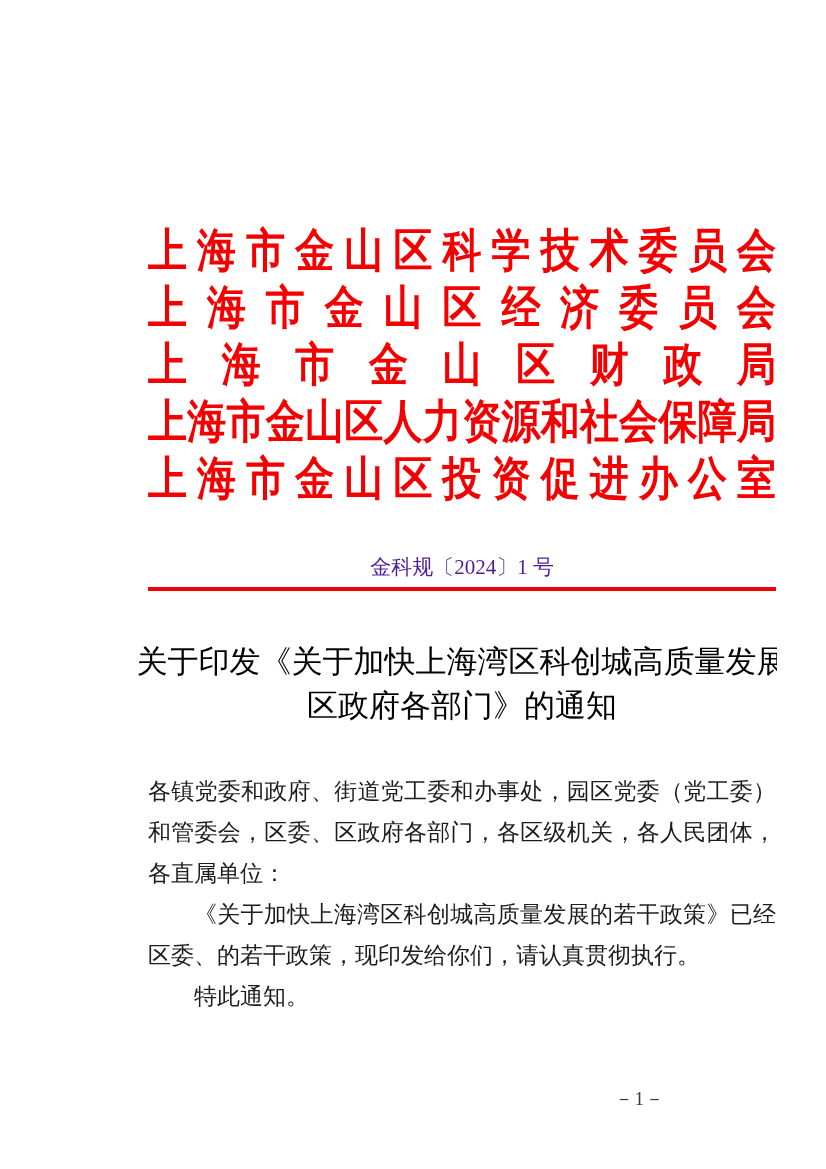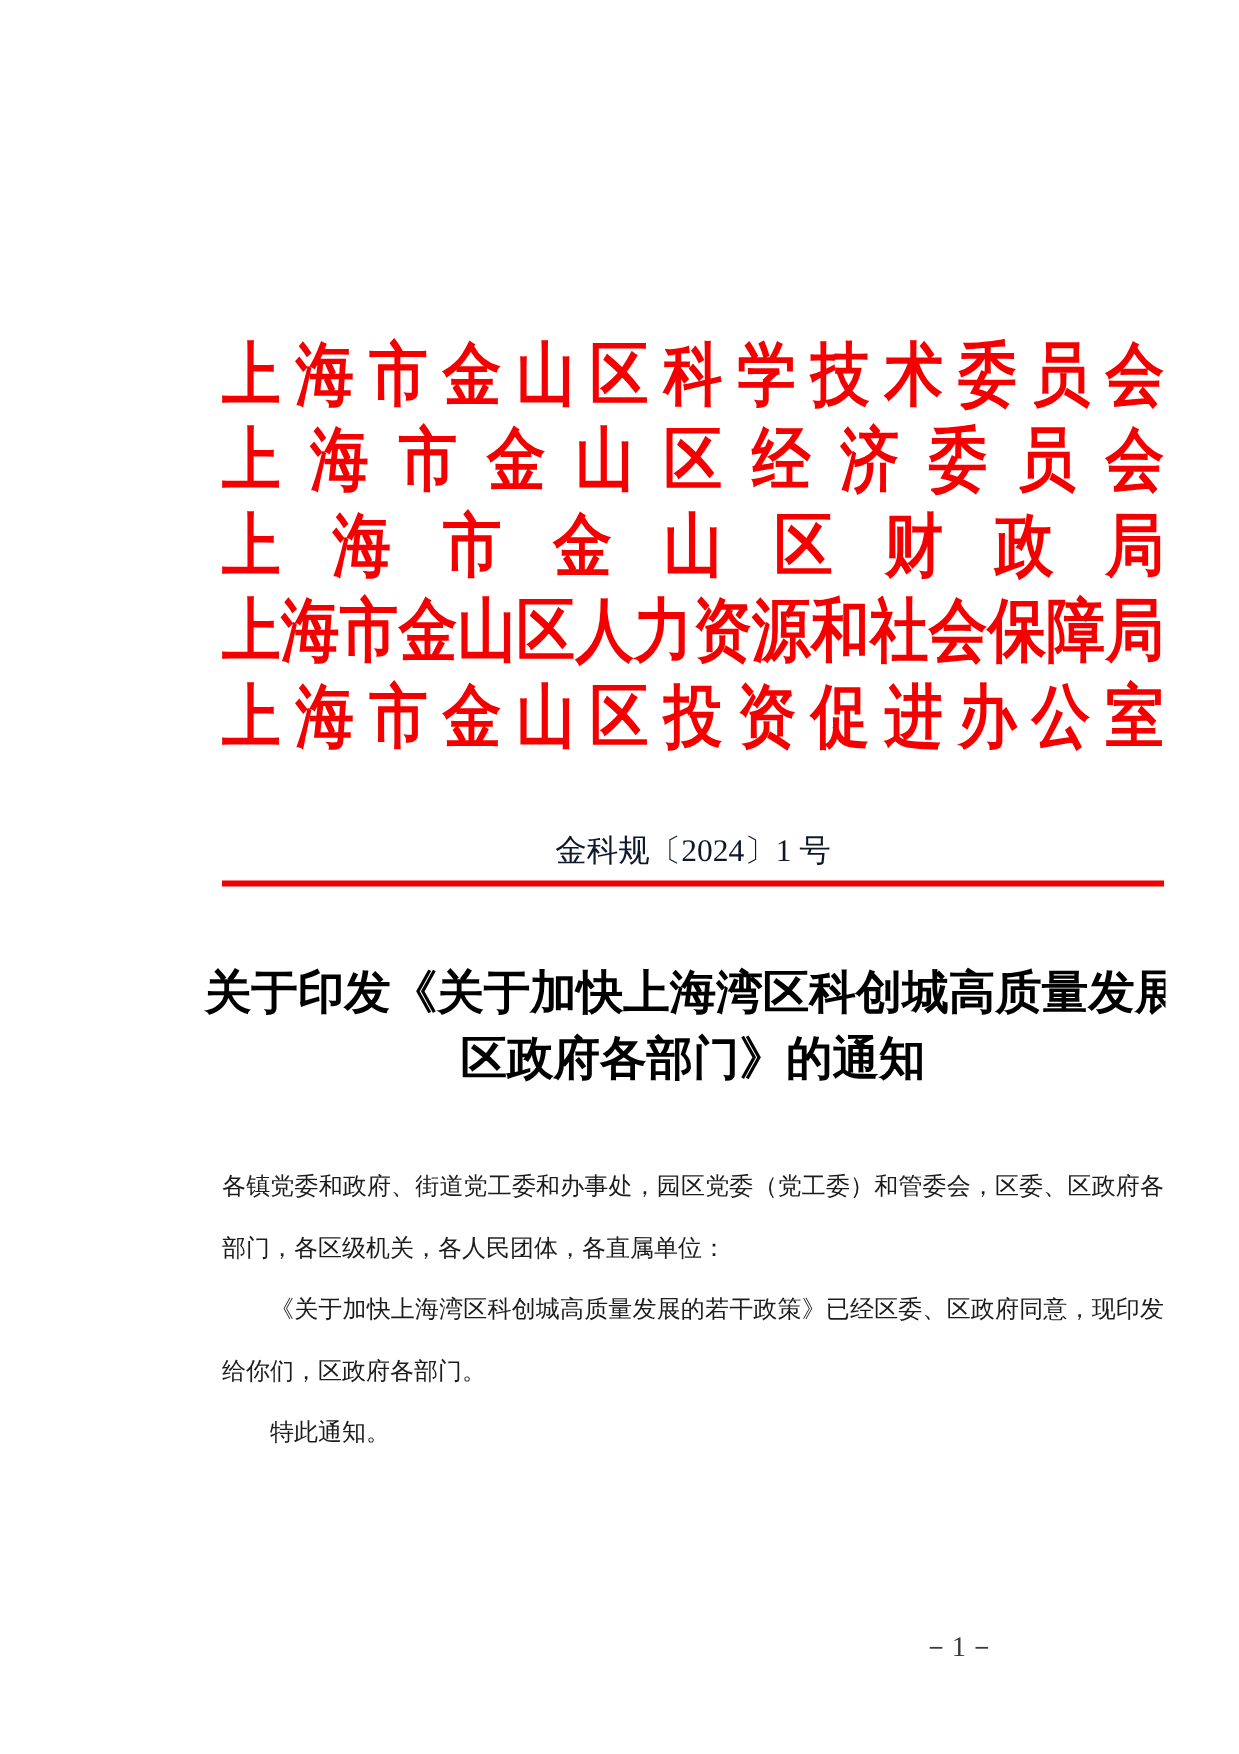--- a/index.html
+++ b/index.html
@@ -40,50 +40,50 @@
   }
   
   .doc-number {
     position: absolute;
     top: 552px;
     left: 99px;
     width: 628px;
     text-align: center;
     font-size: 21px;
     line-height: 30px;
-    color: #0f172a;
+    color: #4c1d95;
   }
   
   .red-rule {
     position: absolute;
     top: 587px;
     left: 99px;
     width: 628px;
     height: 4px;
     background: var(--rule_red, #f00000);
   }
   
   .doc-title {
     position: absolute;
     top: 640px;
     left: 60px;
     width: 706px;
     text-align: center;
     font-size: 31px;
     line-height: 44px;
-    font-weight: bold;
+    font-weight: normal;
     color: #000000;
   }
   
   .body-text {
     position: absolute;
     top: 771px;
     left: 99px;
     width: 628px;
-    font-size: 16px;
+    font-size: 23px;
     line-height: 41px;
     color: #1c1c1c;
   }
   .body-text p {
     margin: 0;
     text-align: justify;
     text-justify: inter-character;
     word-break: break-all;
   }
   .body-text p.indent {
@@ -117,19 +117,19 @@
 
   <div class="red-rule"></div>
 
   <div class="doc-title">
     <div>关于印发《关于加快上海湾区科创城高质量发展</div>
     <div>区政府各部门》的通知</div>
   </div>
 
   <div class="body-text">
     <p>各镇党委和政府、街道党工委和办事处，园区党委（党工委）和管委会，区委、区政府各部门，各区级机关，各人民团体，各直属单位：</p>
-    <p class="indent">《关于加快上海湾区科创城高质量发展的若干政策》已经区委、区政府同意，现印发给你们，区政府各部门。</p>
+    <p class="indent">《关于加快上海湾区科创城高质量发展的若干政策》已经区委、的若干政策，现印发给你们，请认真贯彻执行。</p>
     <p class="indent">特此通知。</p>
   </div>
 
   <div class="page-number">－1－</div>
 
 </div>
 
 </body></html>

